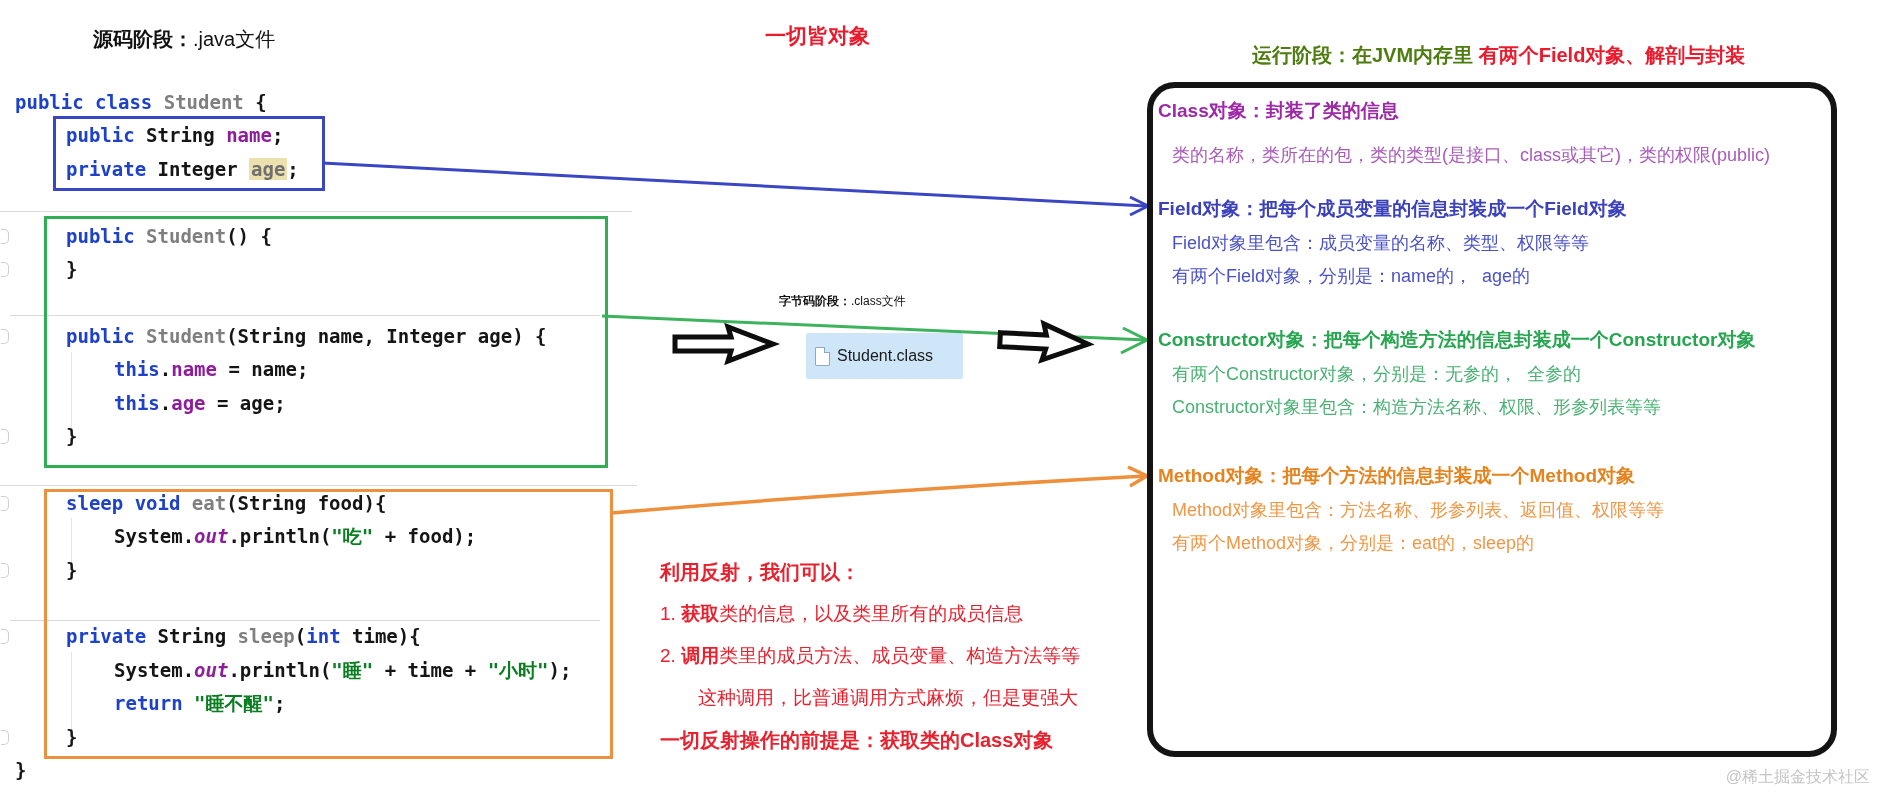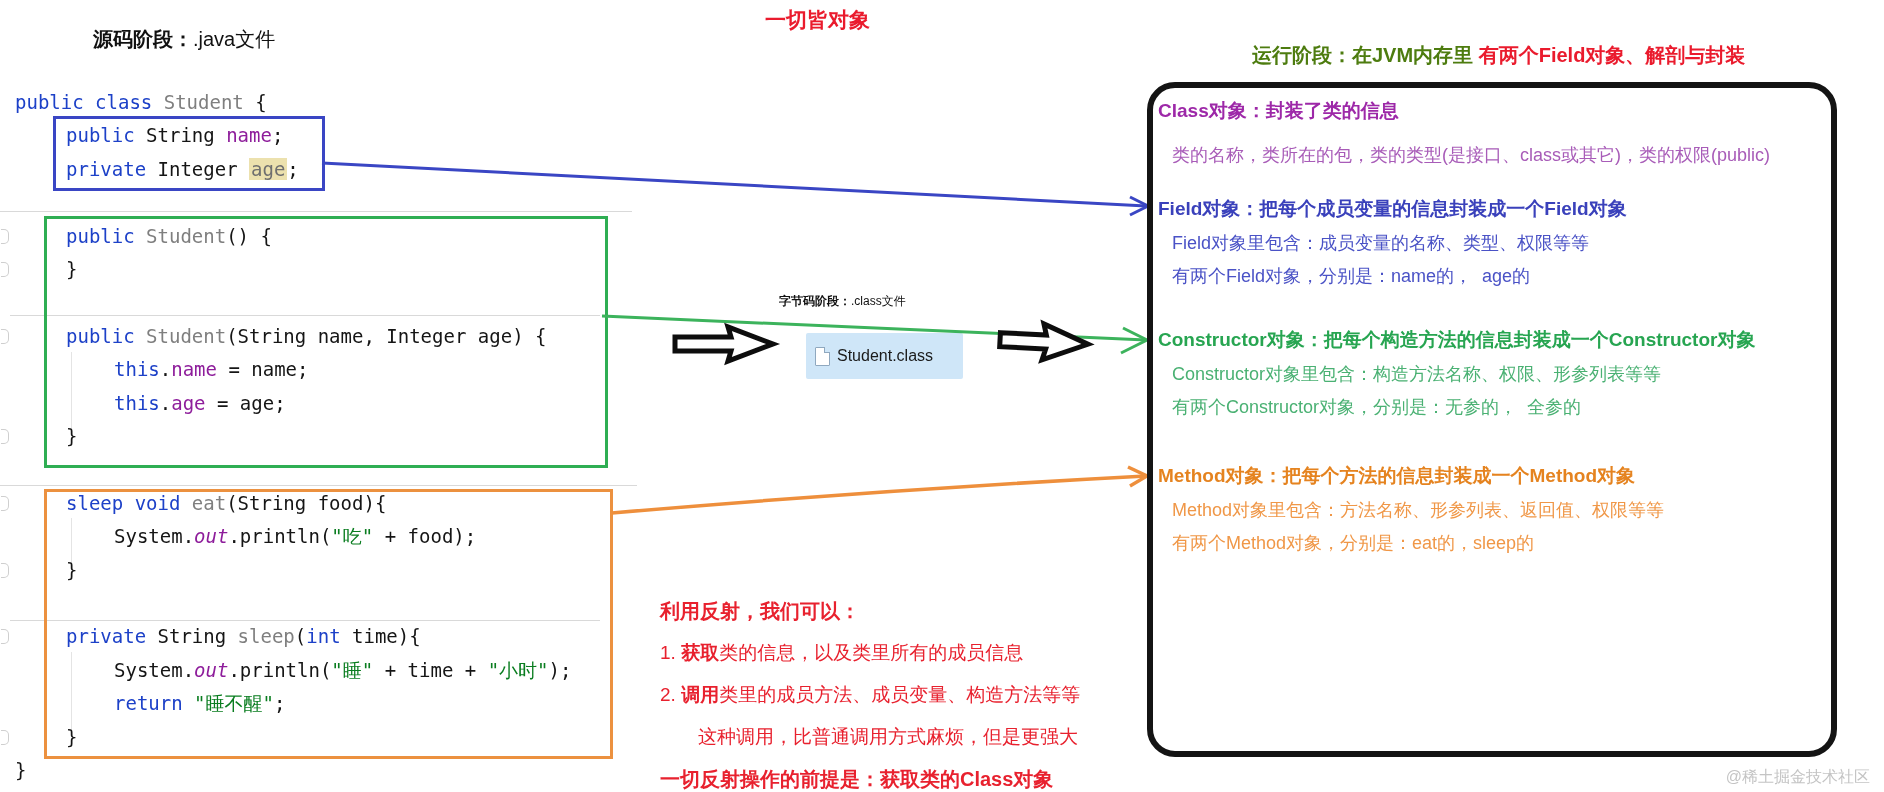--- a/index.html
+++ b/index.html
@@ -3,30 +3,30 @@
 <meta charset="utf-8">
 <style>
   html,body{margin:0;padding:0;background:#fff;}
   .canvas{position:relative;width:1884px;height:792px;background:#fff;overflow:hidden;
           font-family:"Liberation Sans","DejaVu Sans",sans-serif;}
 
   
   .abs{position:absolute;}
   .src-heading{left:93px;top:26px;font-size:20px;color:#111;}
   .src-heading b{font-weight:700;}
-  .slogan{left:765px;top:6px;font-size:21px;font-weight:700;color:#ea1b2d;}
+  .slogan{left:765px;top:22px;font-size:21px;font-weight:700;color:#ea1b2d;}
   .byte-heading{left:779px;top:293px;font-size:12px;color:#111;white-space:nowrap;}
   .byte-heading b{font-weight:700;}
   .runtime-heading{left:1252px;top:42px;font-size:20px;font-weight:700;white-space:nowrap;}
   .runtime-heading .black-part{color:#4d7c0f;}
   .runtime-heading .red-part{color:#ea1b2d;}
 
   
   .code-line{position:absolute;font-family:"DejaVu Sans Mono","Liberation Mono",monospace;
-             font-size:19px;font-weight:400;line-height:22px;white-space:pre;}
+             font-size:19px;font-weight:700;line-height:22px;white-space:pre;}
   .tok-kw{color:#1d41c8;}
   .tok-gray{color:#7f7f7f;}
   .tok-fld{color:#8e1d9b;}
   .tok-out{color:#8e1d9b;font-style:italic;}
   .tok-str{color:#0a7d20;}
   .tok-plain{color:#151515;}
   .tok-hl{color:#6f6f6f;background:#ece1ae;padding:0 2px;}
   .sep{position:absolute;height:0;border-top:1.5px solid #d9d9d9;}
   .gutter-mark{position:absolute;width:7px;height:13px;border:1.5px solid #cfcfcf;border-left:none;
                border-radius:0 5px 5px 0;}
@@ -54,21 +54,21 @@
   .rt-sec-0{top:8px;}  .rt-sec-1{top:106px;}  .rt-sec-2{top:237px;}  .rt-sec-3{top:373px;}
   .rt-heading{font-size:19px;font-weight:700;line-height:30px;margin-bottom:3px;white-space:nowrap;}
   .rt-sec-0 .rt-heading{margin-bottom:13px;}
   .rt-line{font-size:18px;line-height:33px;margin-left:14px;white-space:pre-wrap;}
   .rt-class .rt-heading{color:#9d28a8;}   .rt-class .rt-line{color:#a85cb8;}
   .rt-field .rt-heading{color:#3a41bb;}   .rt-field .rt-line{color:#4a52c6;}
   .rt-constructor .rt-heading{color:#27a551;} .rt-constructor .rt-line{color:#4ab173;}
   .rt-method .rt-heading{color:#e5831f;}  .rt-method .rt-line{color:#f09747;}
 
   
-  .reflection{left:660px;top:560px;width:500px;color:#e8212e;margin-top:39px;}
+  .reflection{left:660px;top:560px;width:500px;color:#e8212e;}
   .rx-title{font-size:20px;font-weight:700;line-height:24px;margin-bottom:16px;}
   .rx-line{font-size:19px;line-height:28px;margin-bottom:14px;white-space:pre-wrap;}
   .rx-line b{font-weight:700;}
   .rx-line.indent{padding-left:38px;}
   .rx-footer{font-size:20px;font-weight:700;line-height:28px;}
 
   .watermark{right:14px;bottom:4px;font-size:16px;color:#c4c4c4;}
 
   svg.overlay{position:absolute;left:0;top:0;pointer-events:none;}
 </style>
@@ -148,22 +148,22 @@
         <div class="rt-heading">Class对象：封装了类的信息</div>
         <div class="rt-line">类的名称，类所在的包，类的类型(是接口、class或其它)，类的权限(public)</div>
       </div>
       <div class="rt-sec rt-sec-1 rt-field">
         <div class="rt-heading">Field对象：把每个成员变量的信息封装成一个Field对象</div>
         <div class="rt-line">Field对象里包含：成员变量的名称、类型、权限等等</div>
         <div class="rt-line">有两个Field对象，分别是：name的，  age的</div>
       </div>
       <div class="rt-sec rt-sec-2 rt-constructor">
         <div class="rt-heading">Constructor对象：把每个构造方法的信息封装成一个Constructor对象</div>
+        <div class="rt-line">有两个Constructor对象，分别是：无参的，  全参的</div>
         <div class="rt-line">Constructor对象里包含：构造方法名称、权限、形参列表等等</div>
-        <div class="rt-line">有两个Constructor对象，分别是：无参的，  全参的</div>
       </div>
       <div class="rt-sec rt-sec-3 rt-method">
         <div class="rt-heading">Method对象：把每个方法的信息封装成一个Method对象</div>
         <div class="rt-line">Method对象里包含：方法名称、形参列表、返回值、权限等等</div>
         <div class="rt-line">有两个Method对象，分别是：eat的，sleep的</div>
       </div>
     </div>
 
   <div class="abs reflection" id="reflection">
     <div class="rx-title">利用反射，我们可以：</div>

